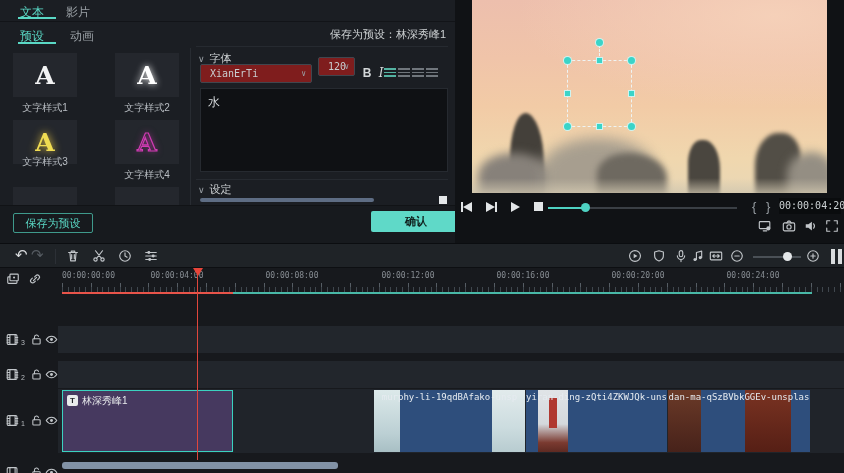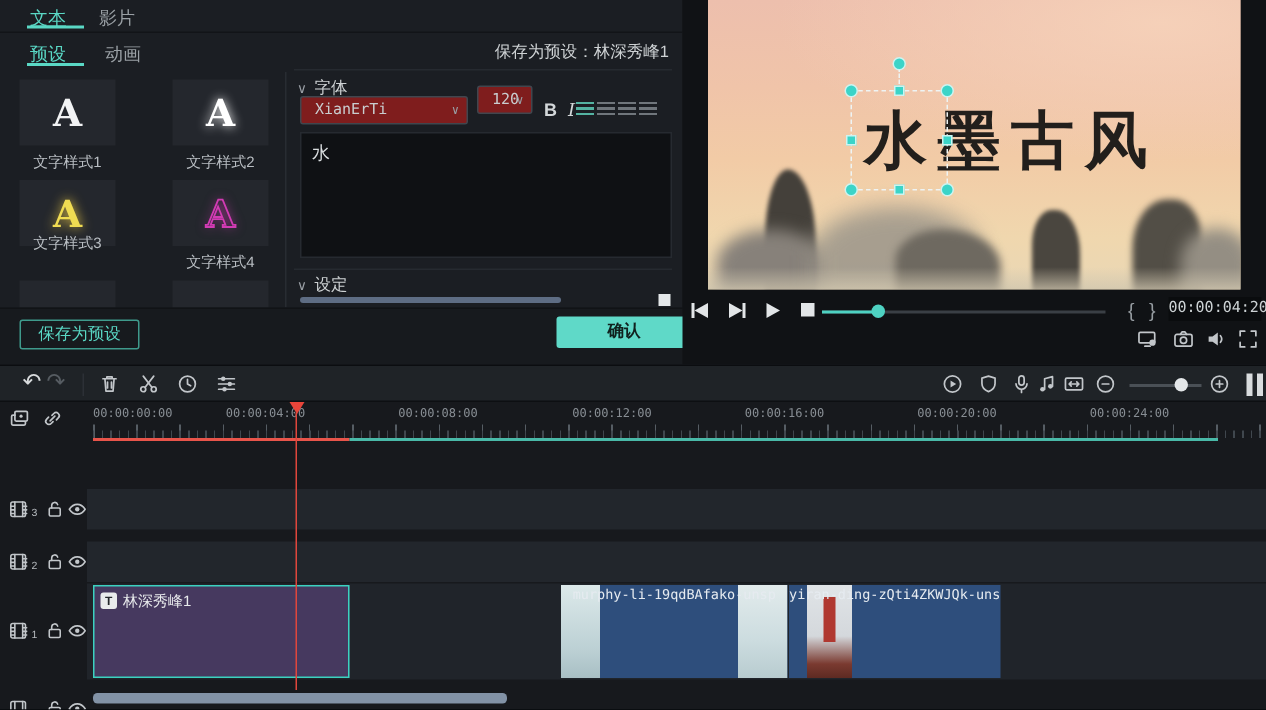--- a/index.html
+++ b/index.html
@@ -168,21 +168,20 @@
     <div class="video">
       <div class="mtn" style="left:38px; top:113px; width:34px; height:85px; background:#44403a; border-radius:45% 55% 6% 6% / 55% 60% 4% 4%; filter:blur(1.5px);"></div>
       <div class="mtn" style="left:6px; top:153px; width:72px; height:45px; background:#87817a; border-radius:50% 50% 0 0; filter:blur(5px);"></div>
       <div class="mtn" style="left:70px; top:138px; width:112px; height:60px; background:#9b958a; border-radius:50% 50% 0 0; filter:blur(7px); opacity:.85;"></div>
       <div class="mtn" style="left:125px; top:153px; width:70px; height:45px; background:#6e6960; border-radius:45% 55% 0 0; filter:blur(3px);"></div>
       <div class="mtn" style="left:216px; top:140px; width:32px; height:58px; background:#4a463f; border-radius:40% 50% 0 0; filter:blur(1.5px);"></div>
       <div class="mtn" style="left:283px; top:133px; width:46px; height:65px; background:#524e46; border-radius:50% 40% 0 0; filter:blur(2px);"></div>
       <div class="mtn" style="left:315px; top:152px; width:48px; height:46px; background:#948e83; border-radius:50% 50% 0 0; filter:blur(5px);"></div>
       <div class="mtn" style="left:0; top:178px; width:355px; height:15px; background:linear-gradient(rgba(207,197,174,0), rgba(207,197,174,.75));"></div>
 
-      <div class="overlay-text">水墨古风</div>
 
       <div class="rot-stem"></div>
       <div class="rot-hdl"></div>
       <div class="selbox">
         <div class="hdl c" style="left:-5px; top:-5px;"></div>
         <div class="hdl c" style="right:-5px; top:-5px;"></div>
         <div class="hdl c" style="left:-5px; bottom:-5px;"></div>
         <div class="hdl c" style="right:-5px; bottom:-5px;"></div>
         <div class="hdl s" style="left:28px; top:-4px;"></div>
         <div class="hdl s" style="left:28px; bottom:-4px;"></div>
@@ -424,20 +423,25 @@
       <div class="thumb" style="left:0; width:26px; background:linear-gradient(180deg,#dce9ea 0%,#bcd0d4 70%,#a8bfc4 100%);"></div>
       <div class="thumb" style="left:118px; width:33px; background:linear-gradient(180deg,#e2ebec 0%,#ccdcdf 60%,#b8ccd0 100%);"></div>
       <div class="clip-name">murphy-li-19qdBAfako-unsp</div>
     </div>
     <div class="clip" style="left:526px; width:141px;">
       <div class="thumb" style="left:12px; width:30px; background:linear-gradient(180deg,#e0e4e7 0%,#d4d8dc 55%,#7a3a30 85%,#5e2a22 100%);">
         <div style="position:absolute; left:11px; top:8px; width:8px; height:30px; background:#b03830;"></div>
       </div>
       <div class="clip-name">yiran-ding-zQti4ZKWJQk-unsp</div>
     </div>
+    <div class="clip" style="left:668px; width:142px;">
+      <div class="thumb" style="left:0; width:33px; background:linear-gradient(180deg,#6b3a28 0%,#47221a 100%);"></div>
+      <div class="thumb" style="left:77px; width:46px; background:linear-gradient(180deg,#7a3322 0%,#561f15 100%);"></div>
+      <div class="clip-name">dan-ma-qSzBVbkGGEv-unsplas</div>
+    </div>
 
     <div class="tl-scroll"></div>
 
     <div>
       <span class="ic" style="left:6px; top:223px;">
           <svg width="13" height="13" viewBox="0 0 16 16">
             <rect class="st" x="1.5" y="2" width="12" height="12" rx="1.5"></rect>
             <path class="st" d="M4.8 2v12M11.2 2v12"></path>
           </svg>
         </span>

